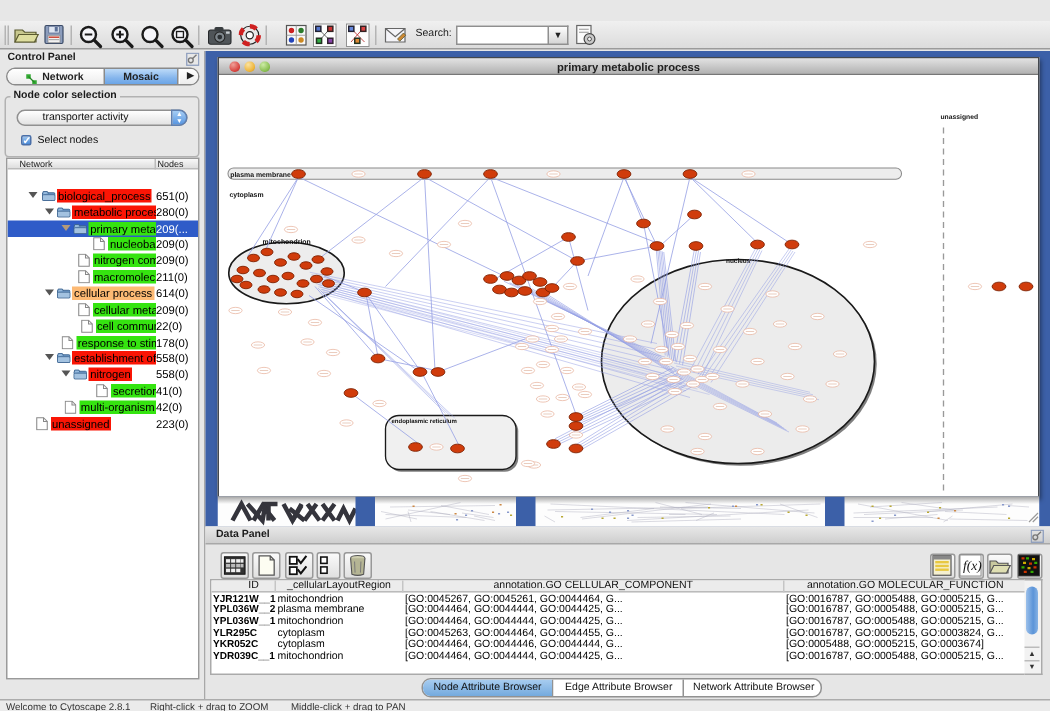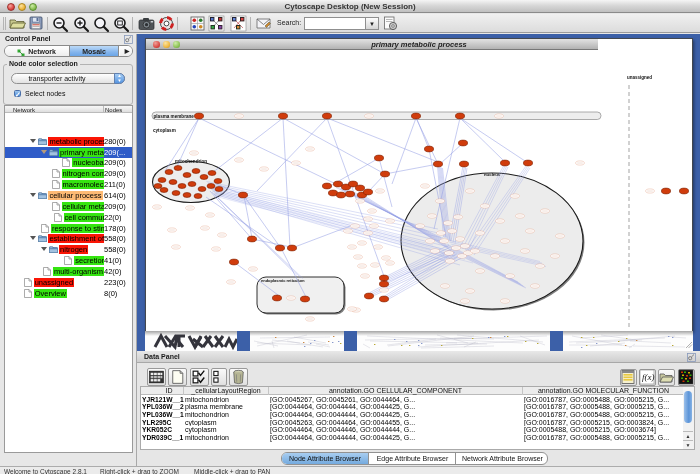--- a/index.html
+++ b/index.html
@@ -49,22 +49,22 @@
  background:linear-gradient(#f8f8f8,#dedede);border-bottom:1px solid #bbb;font-size:6px;color:#222;}
 .trow{position:absolute;left:0;width:127px;height:11px;font-size:7.5px;white-space:nowrap;}
 .tlab{position:absolute;top:1px;height:9px;line-height:9px;padding:0 1px;overflow:hidden;color:#000;}
 .tval{position:absolute;left:99px;top:1px;height:9px;line-height:9px;color:#000;}
 .tri{position:absolute;top:3px;width:0;height:0;border-left:3px solid transparent;
  border-right:3px solid transparent;border-top:4px solid #555;}
 .fold{position:absolute;top:2px;width:9px;height:7px;}
 #mdi{left:137px;top:34px;width:563px;height:317px;background:#3c60a8;}
 #netwin{position:absolute;left:8px;top:4px;width:548px;height:293px;background:#fff;
  border:1px solid #44484e;box-shadow:1px 2px 3px rgba(0,0,0,0.45);}
-#nettitle{position:absolute;left:0;top:0;width:452px;height:11px;
- background:linear-gradient(#e2e2e2,#b2b2b2);border-bottom:1px solid #777;font-style:italic;}
+#nettitle{position:absolute;left:0;top:0;width:546px;height:11px;
+ background:linear-gradient(#e2e2e2,#b2b2b2);border-bottom:1px solid #777;}
 .nlight{position:absolute;top:2px;width:6.5px;height:6.5px;border-radius:50%;}
 #nettext{position:absolute;left:0;top:1px;width:546px;text-align:center;font-size:7.5px;
  font-weight:bold;color:#222;}
 #dpanel{left:137px;top:351px;width:563px;height:115px;background:#e6e6e6;}
 #dpbar{position:absolute;left:0;top:0;width:563px;height:12px;
  background:linear-gradient(#e8e8e8,#cecece);border-bottom:1px solid #a8a8a8;}
 #dptitle{position:absolute;left:7px;top:2px;font-size:7px;font-weight:bold;color:#1a1a1a;}
 .dbtn{position:absolute;background:linear-gradient(#fafafa,#e0e0e0);border:1px solid #999;
  border-radius:2px;}
 #dtable{position:absolute;left:3px;top:35px;width:546px;height:64px;background:#fff;
@@ -81,26 +81,20 @@
 #dthumb{position:absolute;left:1px;top:4px;width:8px;height:32px;border-radius:4px;
  background:linear-gradient(90deg,#9cc0ea,#5b94d8 60%,#86b2e4);}
 #dtabs{position:absolute;left:144px;top:101px;height:13px;background:#fff;
  border:1px solid #929292;border-radius:6px;font-size:7px;color:#111;}
 .dtab{position:absolute;top:0;height:11px;line-height:11px;text-align:center;}
 #statusbar{left:0;top:466px;width:700px;height:8px;background:#ebebeb;border-top:1px solid #acacac;}
 .stxt{position:absolute;top:1px;font-size:6.5px;color:#333;}
 </style></head><body>
 <div id="app">
 
-<div class="abs" id="titlebar">
-<div class="light" style="left:6.5px;background:radial-gradient(circle at 35% 30%,#f5a8a0,#df4744 60%,#b03330);border:0.5px solid #9c2f2c;"></div>
-<div class="light" style="left:17.5px;background:radial-gradient(circle at 35% 30%,#fbe3a0,#efb73f 60%,#c7901f);border:0.5px solid #ad851f;"></div>
-<div class="light" style="left:28.5px;background:radial-gradient(circle at 35% 30%,#cdeca6,#8cc253 60%,#5f9634);border:0.5px solid #5d8f33;"></div>
-<div id="titletext">Cytoscape Desktop (New Session)</div>
-</div>
 <div class="abs" id="toolbar">
 <div class="tsep" style="left:3px"></div>
       <div class="tsep" style="left:5px"></div>
 <div class="tsep" style="left:47px"></div>
 <div class="tsep" style="left:132px"></div>
 <div class="tsep" style="left:177px"></div>
 <div class="tsep" style="left:250px"></div>
 <svg class="abs" style="left:8px;top:2px" width="18" height="14" viewBox="0 0 18 14">
         <path d="M2 4 L7 4 L8.5 5.5 L16 5.5 L16 12 L2 12 Z" fill="#c8c88e" stroke="#5a5a30" stroke-width="0.8"></path>
 <path d="M2 12 L4.5 7 L17.5 7 L15 12 Z" fill="#dede9f" stroke="#5a5a30" stroke-width="0.8"></path>
@@ -210,20 +204,30 @@
 <div id="combocap">▲<br>▼</div>
 <div id="chk">✓</div>
       <div id="chklbl">Select nodes</div>
 <div id="tree">
 <div id="treehdr">
           <span style="position:absolute;left:8px;top:0.5px">Network</span>
 <span style="position:absolute;left:100px;top:0.5px">Nodes</span>
 <span style="position:absolute;left:98px;top:0;width:1px;height:7px;background:#bbb"></span>
         </div>
 
+<div class="trow" style="top:18.85px;">
+<span class="tri" style="left:14.2px;border-top-color:#555"></span>
+<svg class="fold" style="left:22.7px" width="9" height="7" viewBox="0 0 9 7">
+            <rect x="0.3" y="1.5" width="8.4" height="5.2" rx="0.8" fill="#6f9ac9" stroke="#38608c" stroke-width="0.6"></rect>
+            <path d="M0.3 2.6 L0.8 0.7 L3.6 0.7 L4.2 2.0" fill="#96bade" stroke="#38608c" stroke-width="0.6"></path>
+            <rect x="0.3" y="2.8" width="8.4" height="3.9" rx="0.8" fill="#a3c2e0" stroke="#38608c" stroke-width="0.5"></rect>
+          </svg>
+<span class="tlab" style="left:32.7px;max-width:66.3px;background:#fa1505">biological_process</span>
+<span class="tval" style="">651(0)</span>
+</div>
 <div class="trow" style="top:29.70px;">
 <span class="tri" style="left:24.9px;border-top-color:#555"></span>
 <svg class="fold" style="left:33.4px" width="9" height="7" viewBox="0 0 9 7">
             <rect x="0.3" y="1.5" width="8.4" height="5.2" rx="0.8" fill="#6f9ac9" stroke="#38608c" stroke-width="0.6"></rect>
             <path d="M0.3 2.6 L0.8 0.7 L3.6 0.7 L4.2 2.0" fill="#96bade" stroke="#38608c" stroke-width="0.6"></path>
             <rect x="0.3" y="2.8" width="8.4" height="3.9" rx="0.8" fill="#a3c2e0" stroke="#38608c" stroke-width="0.5"></rect>
           </svg>
 <span class="tlab" style="left:43.4px;max-width:55.6px;background:#fa1505">metabolic process</span>
 <span class="tval" style="">280(0)</span>
 </div>
@@ -331,28 +335,20 @@
 <span class="tlab" style="left:47.9px;max-width:51.1px;background:#35e410">multi-organism proc</span>
 <span class="tval" style="">42(0)</span>
 </div>
 <div class="trow" style="top:170.75px;">
 <svg class="abs" style="left:18.7px;top:1px" width="8" height="9" viewBox="0 0 8 9">
             <path d="M0.5 0.5 L5 0.5 L7.5 3 L7.5 8.5 L0.5 8.5 Z" fill="#fff" stroke="#888" stroke-width="0.7"></path>
             <path d="M5 0.5 L5 3 L7.5 3" fill="none" stroke="#888" stroke-width="0.7"></path>
           </svg>
 <span class="tlab" style="left:28.7px;max-width:70.3px;background:#fa1505">unassigned</span>
 <span class="tval" style="">223(0)</span>
-</div>
-<div class="trow" style="top:181.60px;">
-<svg class="abs" style="left:18.7px;top:1px" width="8" height="9" viewBox="0 0 8 9">
-            <path d="M0.5 0.5 L5 0.5 L7.5 3 L7.5 8.5 L0.5 8.5 Z" fill="#fff" stroke="#888" stroke-width="0.7"></path>
-            <path d="M5 0.5 L5 3 L7.5 3" fill="none" stroke="#888" stroke-width="0.7"></path>
-          </svg>
-<span class="tlab" style="left:28.7px;max-width:70.3px;background:#35e410">Overview</span>
-<span class="tval" style="">8(0)</span>
 </div>
 </div>
     </div>
 <div class="abs" id="mdi">
       <div id="netwin">
         <div id="nettitle">
           <div class="nlight" style="left:7px;background:radial-gradient(circle at 35% 30%,#f0a098,#d84540 65%,#a82e2a);"></div>
           <div class="nlight" style="left:17px;background:radial-gradient(circle at 35% 30%,#fbe3a0,#eeb53c 65%,#bd8a1e);"></div>
           <div class="nlight" style="left:27px;background:radial-gradient(circle at 35% 30%,#cdeca6,#8abf52 65%,#5d9433);"></div>
           <div id="nettext">primary metabolic process</div>

